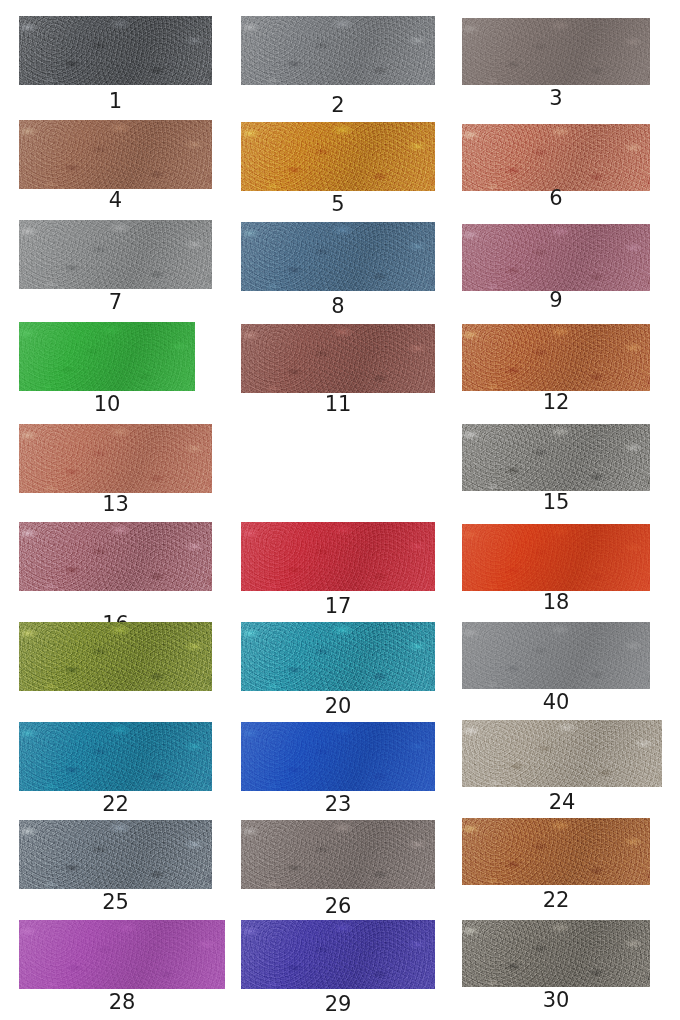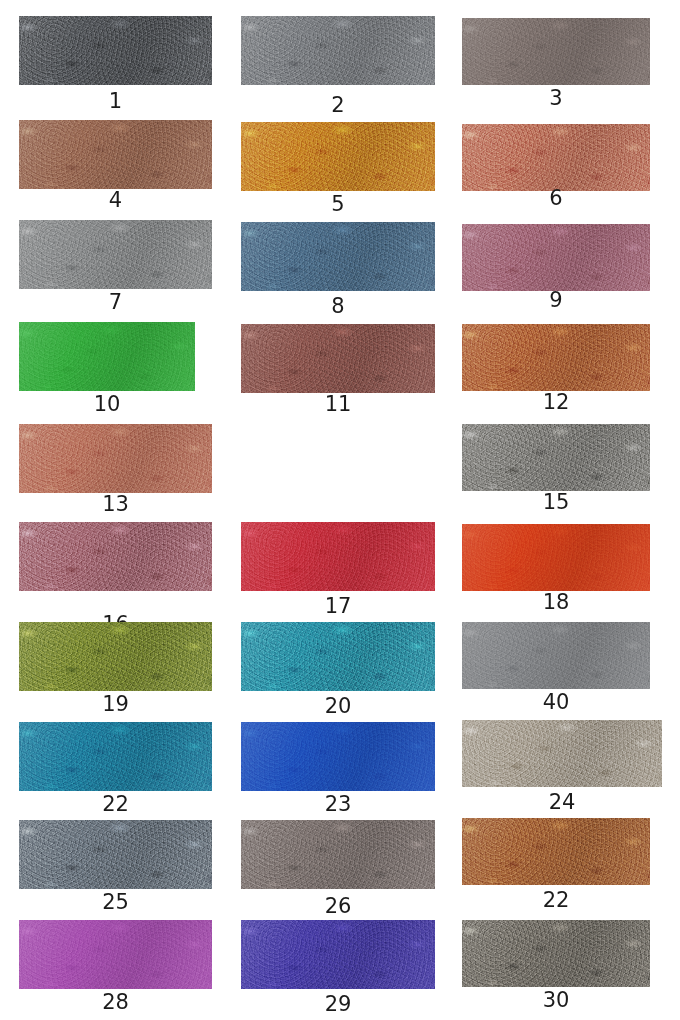--- a/index.html
+++ b/index.html
@@ -232,21 +232,20 @@
         <div class="grain2"></div>
       </div>
       <div class="swatch-label" style="top: 68px;">18</div>
     </div>
     <div class="swatch-cell" style="left: 19px; top: 622px; width: 193px; height: 98px;">
       <div class="swatch-chip coarse" style="height: 69px; background-color: rgb(125, 140, 53);">
         <div class="shade"></div>
         <div class="grain"></div>
         <div class="grain2"></div>
       </div>
-      <div class="swatch-label" style="top: 72px;">19</div>
     </div>
     <div class="swatch-cell" style="left: 241px; top: 622px; width: 194px; height: 100px;">
       <div class="swatch-chip coarse" style="height: 69px; background-color: rgb(43, 147, 168);">
         <div class="shade"></div>
         <div class="grain"></div>
         <div class="grain2"></div>
       </div>
       <div class="swatch-label" style="top: 74px;">20</div>
     </div>
     <div class="swatch-cell" style="left: 462px; top: 622px; width: 188px; height: 96px;">
@@ -298,21 +297,21 @@
       <div class="swatch-label" style="top: 76px;">26</div>
     </div>
     <div class="swatch-cell" style="left: 462px; top: 818px; width: 188px; height: 98px;">
       <div class="swatch-chip coarse" style="height: 67px; background-color: rgb(168, 103, 58);">
         <div class="shade"></div>
         <div class="grain"></div>
         <div class="grain2"></div>
       </div>
       <div class="swatch-label" style="top: 72px;">22</div>
     </div>
-    <div class="swatch-cell" style="left: 19px; top: 920px; width: 193px; height: 98px;">
+    <div class="swatch-cell" style="left: 19px; top: 920px; width: 193px; height: 98px; padding-left: 13px;">
       <div class="swatch-chip smooth" style="height: 69px; background-color: rgb(167, 80, 176);">
         <div class="shade"></div>
         <div class="grain"></div>
         <div class="grain2"></div>
       </div>
       <div class="swatch-label" style="top: 72px;">28</div>
     </div>
     <div class="swatch-cell" style="left: 241px; top: 920px; width: 194px; height: 100px;">
       <div class="swatch-chip" style="height: 69px; background-color: rgb(74, 63, 168);">
         <div class="shade"></div>

